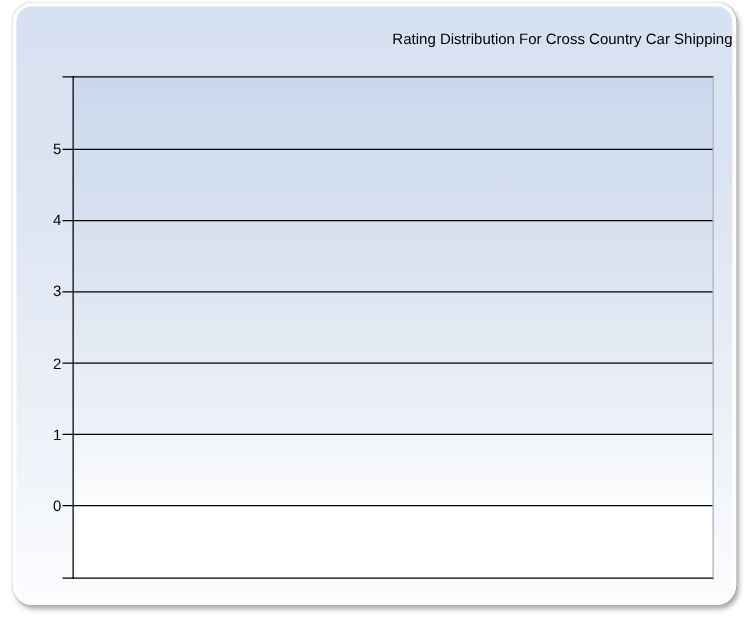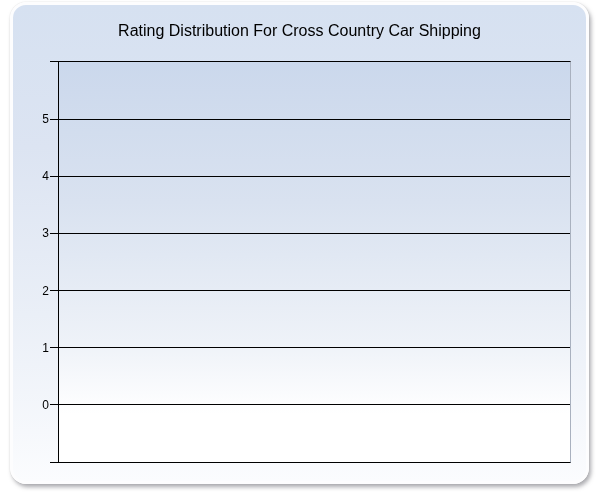--- a/index.html
+++ b/index.html
@@ -21,22 +21,22 @@
     border: 3px solid #fdfdfe;
     border-radius: 16px;
     background: linear-gradient(180deg, #d6e1f1 0%, #dce4f2 30%, #eaeff7 65%, #fbfcfe 100%);
     box-shadow: 2px 3px 4px rgba(125,125,130,0.65), 0 0 1px #c8c8c8;
   }
   .chart-title {
     position: absolute;
     left: 0;
     top: 19px;
     width: 100%;
-    text-align: center;
-    font-size: 16px;
+    text-align: right;
+    font-size: 12px;
     line-height: 14px;
     color: #000000;
   }
   .plot-area {
     position: absolute;
     left: 58px;
     top: 61px;
     width: 513px;
     height: 402px;
     box-sizing: border-box;

